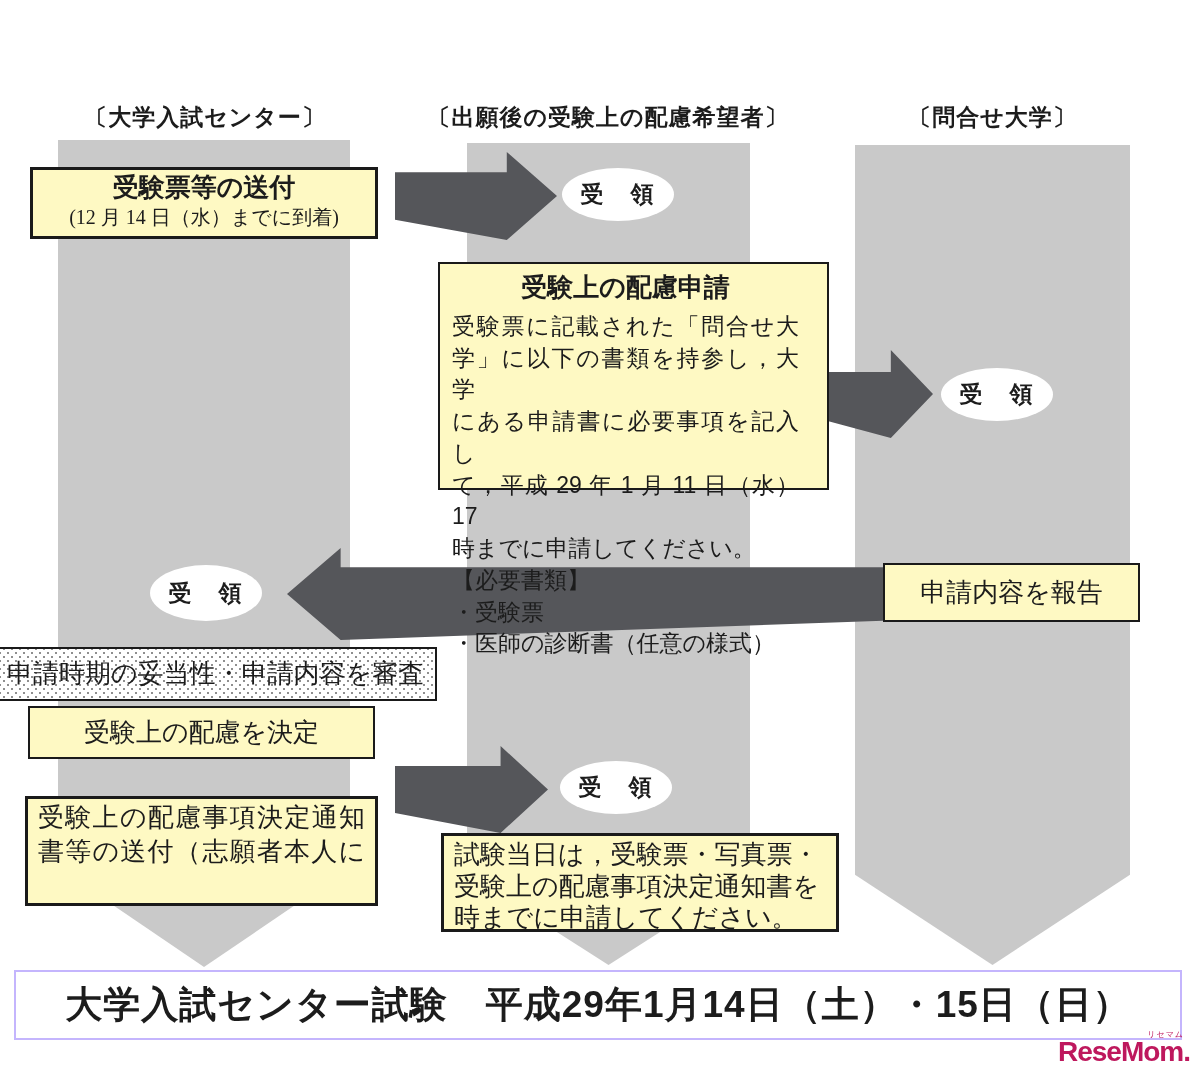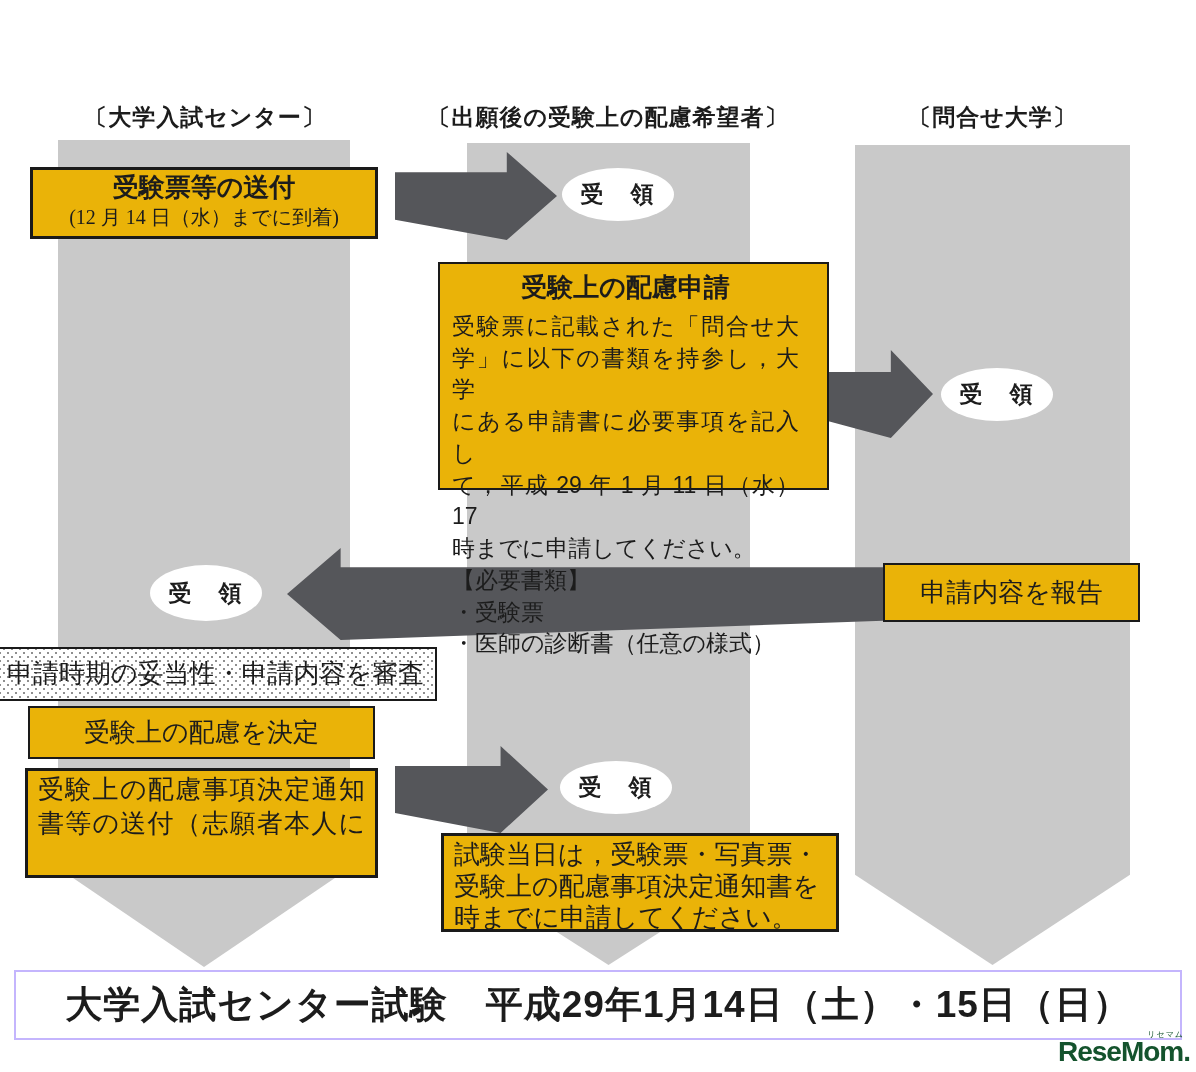--- a/index.html
+++ b/index.html
@@ -23,42 +23,42 @@
   .a2{left:809px;top:350px;width:124px;height:88px;clip-path:polygon(0 25%,66% 25%,66% 0,100% 50%,66% 100%,0 75%);}
   .a3{left:287px;top:548px;width:596px;height:92px;clip-path:polygon(100% 21%,9% 21%,9% 0,0 50%,9% 100%,100% 79%);}
   .a4{left:395px;top:746px;width:153px;height:87px;clip-path:polygon(0 23%,69% 23%,69% 0,100% 50%,69% 100%,0 77%);}
   
   .rcpt{position:absolute;z-index:3;background:#fff;border-radius:50%;display:flex;align-items:center;justify-content:center;font-weight:bold;font-size:23px;letter-spacing:2px;}
   .e1{left:562px;top:168px;width:112px;height:53px;}
   .e2{left:941px;top:368px;width:112px;height:53px;}
   .e3{left:150px;top:565px;width:112px;height:56px;}
   .e4{left:560px;top:761px;width:112px;height:53px;}
   
-  .box{position:absolute;z-index:3;background:#eab308;border:2px solid #1a1a1a;box-sizing:border-box;}
+  .box{position:absolute;z-index:3;background:#fef9c3;border:2px solid #1a1a1a;box-sizing:border-box;}
   .box-send{left:30px;top:167px;width:348px;height:72px;border-width:3px;text-align:center;}
   .box-send .bt{font-size:26px;font-weight:bold;line-height:1.25;margin-top:1px;}
   .box-send .bd{font-size:20px;font-family:"Liberation Serif","DejaVu Serif",serif;line-height:1.3;}
   .box-apply{left:438px;top:262px;width:391px;height:228px;padding:6px 28px 4px 12px;}
   .box-apply .bt{font-size:26px;font-weight:bold;text-align:center;margin-bottom:6px;}
   .box-apply .ln{font-size:23px;line-height:1.38;}
   .box-apply .j{text-align:justify;text-align-last:justify;}
   .box-report{left:883px;top:563px;width:257px;height:59px;font-size:26px;text-align:center;line-height:54px;}
   .box-review{left:-6px;top:647px;width:443px;height:54px;font-size:26px;text-align:center;line-height:49px;
     background-color:#fff;
     background-image:radial-gradient(#8f8f8f 1.1px,transparent 1.3px),radial-gradient(#8f8f8f 1.1px,transparent 1.3px);
     background-size:8px 8px;background-position:0 0,4px 4px;}
   .box-decide{left:28px;top:706px;width:347px;height:53px;font-size:26px;text-align:center;line-height:48px;}
-  .box-notify{left:25px;top:768px;width:353px;height:110px;border-width:3px;padding:2px 10px;font-size:26px;line-height:1.3;}
+  .box-notify{left:25px;top:796px;width:353px;height:110px;border-width:3px;padding:2px 10px;font-size:26px;line-height:1.3;}
   .box-notify .j{text-align:justify;text-align-last:justify;}
   .box-exam{left:420px;top:833px;width:398px;height:99px;border-width:3px;padding:3px 10px;font-size:26px;line-height:1.22;margin-left:21px;}
   
   .banner{position:absolute;z-index:3;left:14px;top:970px;width:1168px;height:70px;border:2px solid #c4b5fd;box-sizing:border-box;
     display:flex;align-items:center;justify-content:center;font-size:37px;font-weight:bold;letter-spacing:1px;white-space:nowrap;}
   
-  .wm{position:absolute;z-index:4;right:6px;bottom:4px;color:#14532d;font-size:28px;font-weight:bold;letter-spacing:-1px;}
+  .wm{position:absolute;z-index:4;right:6px;bottom:4px;color:#be185d;font-size:28px;font-weight:bold;letter-spacing:-1px;}
   .wm-small{position:absolute;top:-7px;right:6px;font-size:8px;font-weight:normal;letter-spacing:1px;}
 </style>
 </head>
 <body>
 
 <div id="canvas">
 
   <div class="col col1"></div>
   <div class="col col2"></div>
   <div class="col col3"></div>

